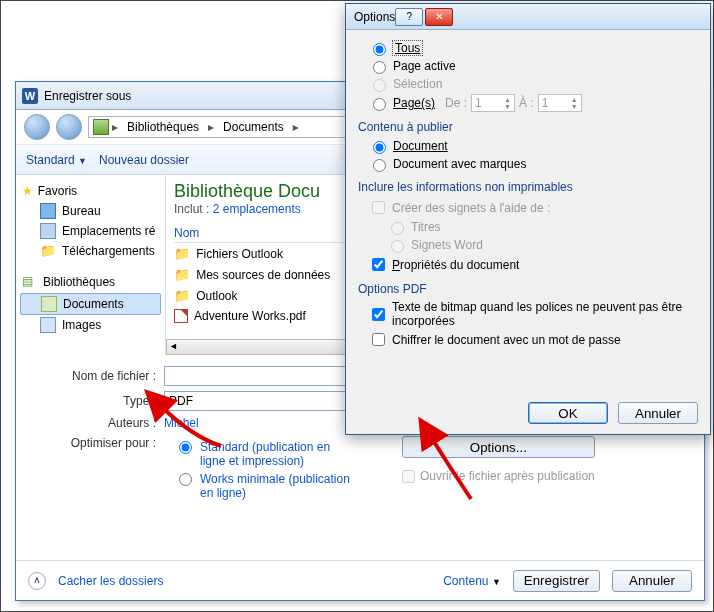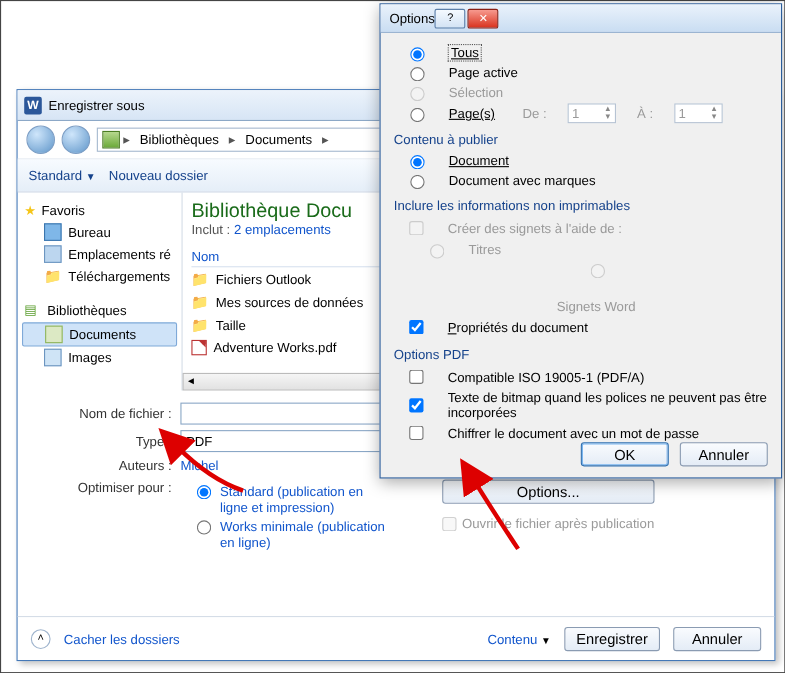--- a/index.html
+++ b/index.html
@@ -50,21 +50,21 @@
   .chev{display:inline-flex;width:18px;height:18px;border:1px solid #9fb4cd;border-radius:50%;align-items:center;justify-content:center;background:#fff;font-size:10px;}
   
   .optwin{position:absolute;left:344px;top:2px;width:366px;height:432px;background:#f0f0f0;border:1px solid #2b5d9b;box-shadow:0 4px 14px rgba(0,0,0,.35);}
   .optwin .titlebar{height:26px;background:linear-gradient(#eaf2fb,#c9ddf2);display:flex;align-items:center;padding:0 4px 0 8px;border-bottom:1px solid #9bb4d1;}
   .wbtns{display:flex;gap:2px;}
   .wbtn{width:28px;height:18px;border:1px solid #5b7ea8;background:linear-gradient(#f5faff,#d3e3f4);border-radius:2px;display:flex;align-items:center;justify-content:center;font-size:10px;}
   .wbtn.close{background:linear-gradient(#f79a8f,#d9331f);color:#fff;border-color:#8a1f13;}
   .optbody{padding:6px 12px;}
   .grp{margin:4px 0 8px;}
   .grp-title{color:#15428b;margin-bottom:4px;}
-  .grp .item{display:flex;align-items:center;gap:19px;margin:2px 0 2px 10px;}
+  .grp .item{display:flex;align-items:center;gap:4px;margin:2px 0 2px 10px;}
   .dis{color:#9a9a9a;}
   .num{width:44px;height:18px;border:1px solid #b6c3d3;background:#fff;display:inline-flex;align-items:center;padding:0 3px;justify-content:space-between;}
   .spin{display:flex;flex-direction:column;font-size:7px;line-height:7px;color:#888;}
   .und{text-decoration:underline;}
   .optfoot{position:absolute;right:12px;bottom:10px;display:flex;gap:10px;}
   
   .arrow{position:absolute;pointer-events:none;}
   .arrow svg{overflow:visible;}
   .sidecol{display:flex;flex-direction:column;gap:8px;}
   .ck{display:flex;align-items:center;gap:5px;margin:3px 0;}
@@ -136,21 +136,21 @@
           <div class="row">
               <span class="folder">📁</span>
               <span>Fichiers Outlook</span>
             </div>
           <div class="row">
               <span class="folder">📁</span>
               <span>Mes sources de données</span>
             </div>
           <div class="row">
               <span class="folder">📁</span>
-              <span>Taille</span>
+              <span>Outlook</span>
             </div>
           <div class="row">
               <span class="pdfico"></span>
               <span>Adventure Works.pdf</span>
             </div>
         </div>
         <div class="scroll">
             <span style="position:absolute;left:2px;top:1px;font-size:9px;">◄</span>
           </div>
       </div>
@@ -261,35 +261,31 @@
       <div class="grp">
         <div class="grp-title">Inclure les informations non imprimables</div>
         <label class="item dis">
             <input type="checkbox" disabled="" style="">
             <span>Créer des signets à l'aide de :</span>
           </label>
         <label class="item dis" style="margin-left:28px;">
             <input type="radio" disabled="" style="">
             <span>Titres</span>
           </label>
-        <label class="item dis" style="margin-left:28px;flex-direction:column;">
+        <label class="item dis" style="margin-left:28px;">
             <input type="radio" disabled="" style="">
             <span>Signets Word</span>
           </label>
         <label class="item">
             <input type="checkbox" checked="" style="">
             <span><span class="und">P</span>ropriétés du document</span>
           </label>
       </div>
       <div class="grp">
         <div class="grp-title">Options PDF</div>
-        <label class="item">
-            <input type="checkbox" style="">
-            <span>Compatible ISO 19005-1 (PDF/A)</span>
-          </label>
         <label class="item">
             <input type="checkbox" checked="" style="">
             <span>Texte de bitmap quand les polices ne peuvent pas être incorporées</span>
           </label>
         <label class="item">
             <input type="checkbox" style="">
             <span>Chiffrer le document avec un mot de passe</span>
           </label>
       </div>
     </div>

